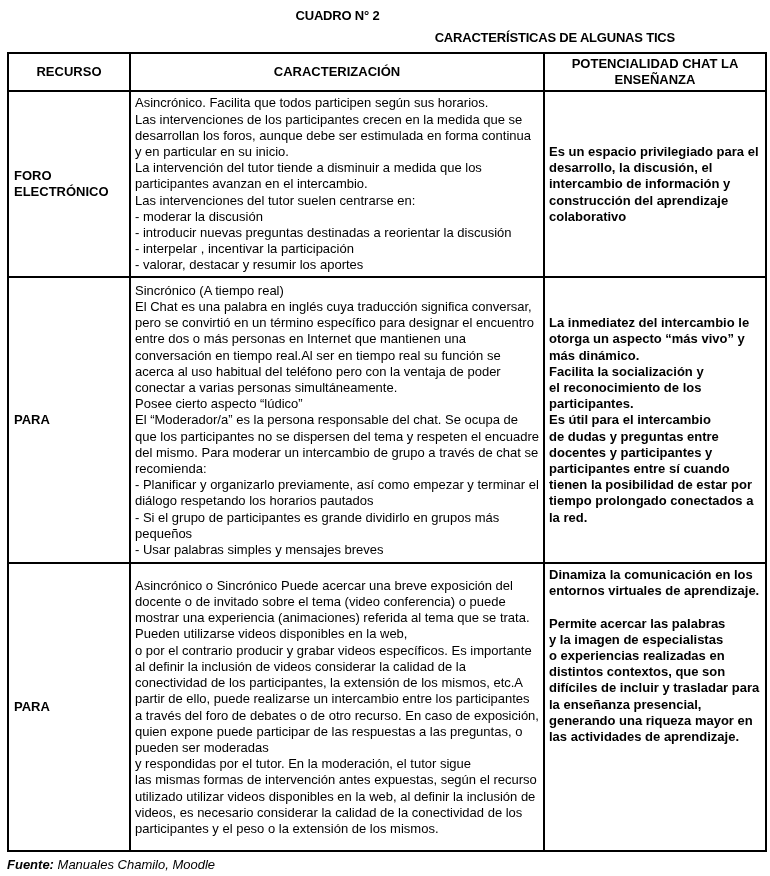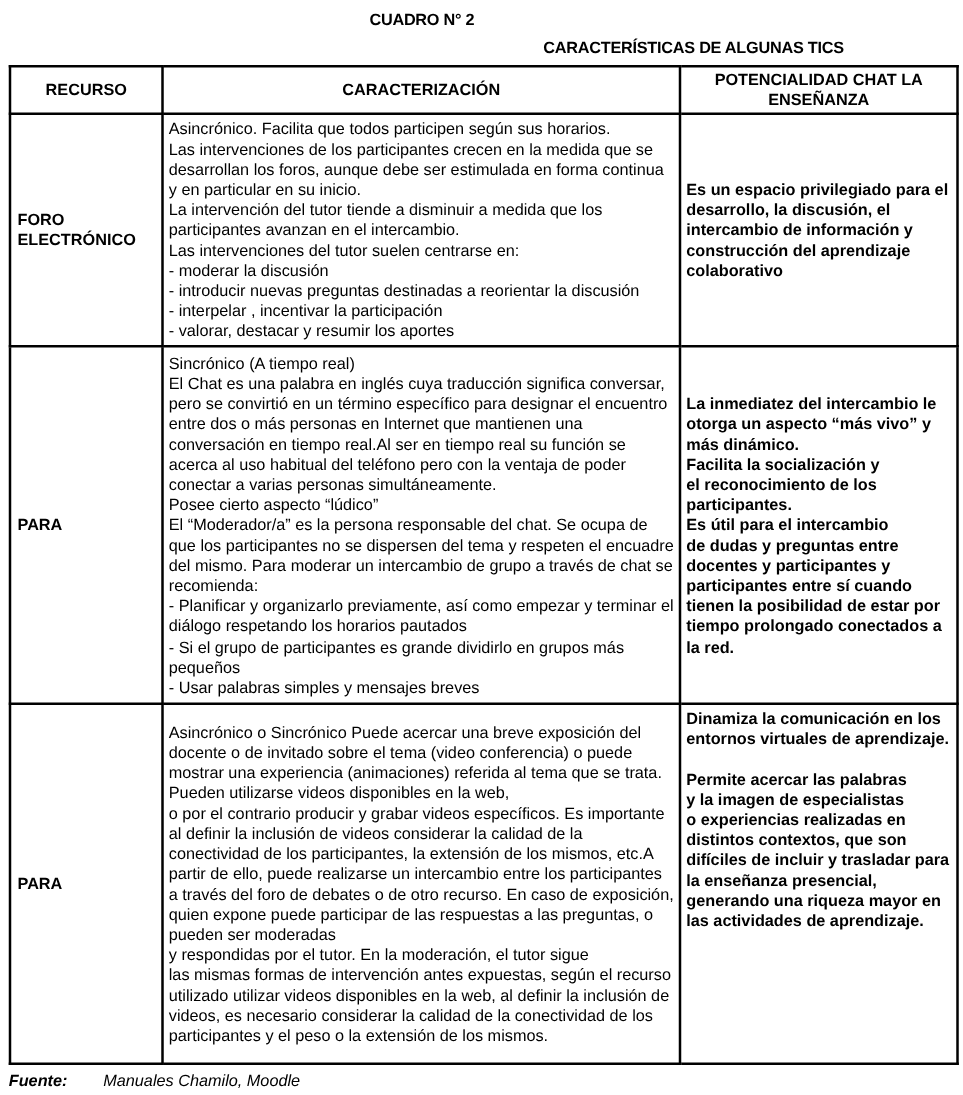--- a/index.html
+++ b/index.html
@@ -35,21 +35,21 @@
   }
   td.pot { vertical-align: middle; font-weight: bold; }
   tr.r1 td { height: 182px; }
   tr.r2 td { height: 282px; }
   tr.r3 td { height: 283px; }
   tr.r3 td.pot { vertical-align: top; padding-top: 3px; }
   .fuente {
     position: absolute; left: 7px; top: 857px; font-size: 13px;
   }
   .fuente b { font-style: italic; }
-  .fuente i { font-style: italic; margin-left: 25px; }
+  .fuente i { font-style: italic; }
 </style>
 </head>
 <body>
 
 <div class="title" id="t1">CUADRO N° 2</div>
 <div class="title" id="t2">CARACTERÍSTICAS DE ALGUNAS TICS</div>
 
 <table class="cuadro">
   <colgroup>
       <col class="c1">

